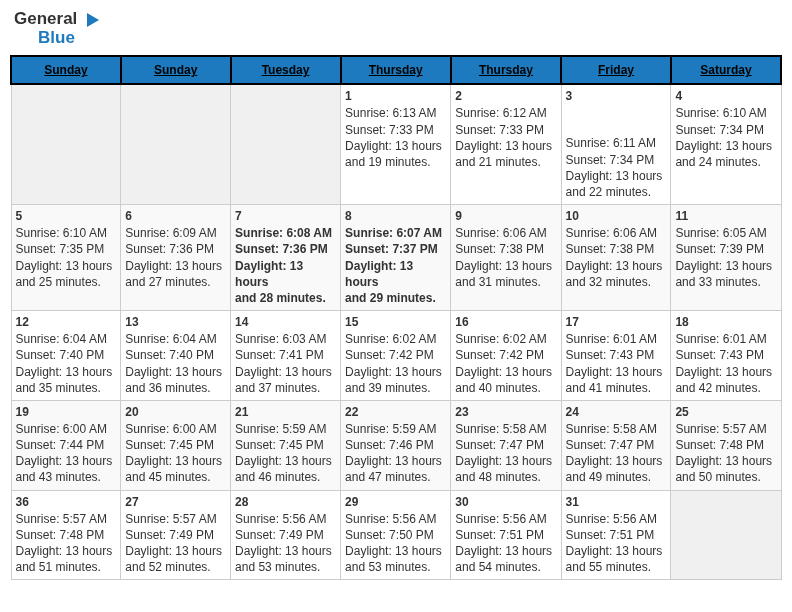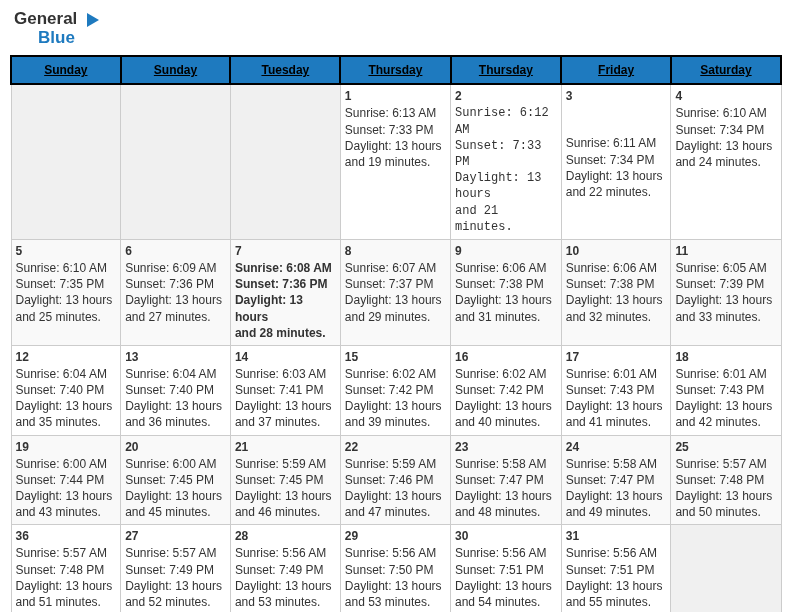--- a/index.html
+++ b/index.html
@@ -118,21 +118,21 @@
         <td class="empty"></td>
         <td>
           <span class="day-number">1</span>
           <div class="day-content" style="white-space: pre-wrap;">Sunrise: 6:13 AM
 Sunset: 7:33 PM
 Daylight: 13 hours
 and 19 minutes.</div>
         </td>
         <td>
           <span class="day-number">2</span>
-          <div class="day-content" style="white-space: pre-wrap; font-family: Liberation Mono, monospace;">Sunrise: 6:12 AM
+          <div class="day-content" style="white-space: pre-wrap;">Sunrise: 6:12 AM
 Sunset: 7:33 PM
 Daylight: 13 hours
 and 21 minutes.</div>
         </td>
         <td>
           <span class="day-number">3</span>
           <div class="day-content" style="white-space: pre-wrap; margin-top: 32px;">Sunrise: 6:11 AM
 Sunset: 7:34 PM
 Daylight: 13 hours
 and 22 minutes.</div>
@@ -162,21 +162,21 @@
         </td>
         <td>
           <span class="day-number">7</span>
           <div class="day-content" style="white-space: pre-wrap; font-weight: bold;">Sunrise: 6:08 AM
 Sunset: 7:36 PM
 Daylight: 13 hours
 and 28 minutes.</div>
         </td>
         <td>
           <span class="day-number">8</span>
-          <div class="day-content" style="white-space: pre-wrap;">Sunrise: 6:07 AM
+          <div class="day-content" style="white-space: pre-wrap; font-weight: bold;">Sunrise: 6:07 AM
 Sunset: 7:37 PM
 Daylight: 13 hours
 and 29 minutes.</div>
         </td>
         <td>
           <span class="day-number">9</span>
           <div class="day-content" style="white-space: pre-wrap;">Sunrise: 6:06 AM
 Sunset: 7:38 PM
 Daylight: 13 hours
 and 31 minutes.</div>

